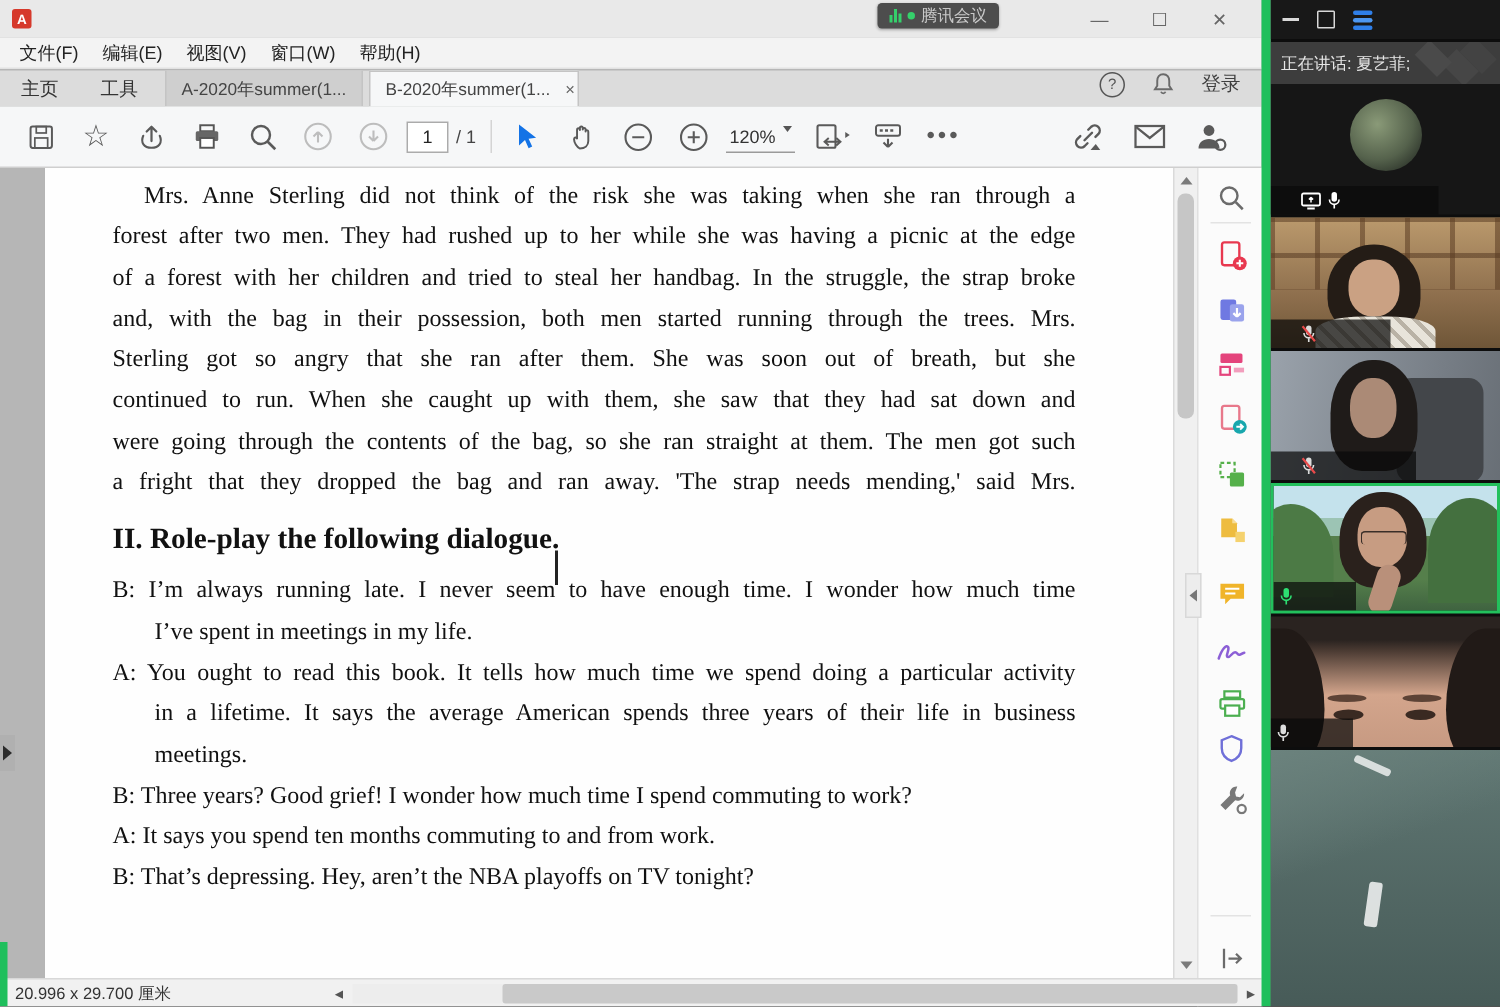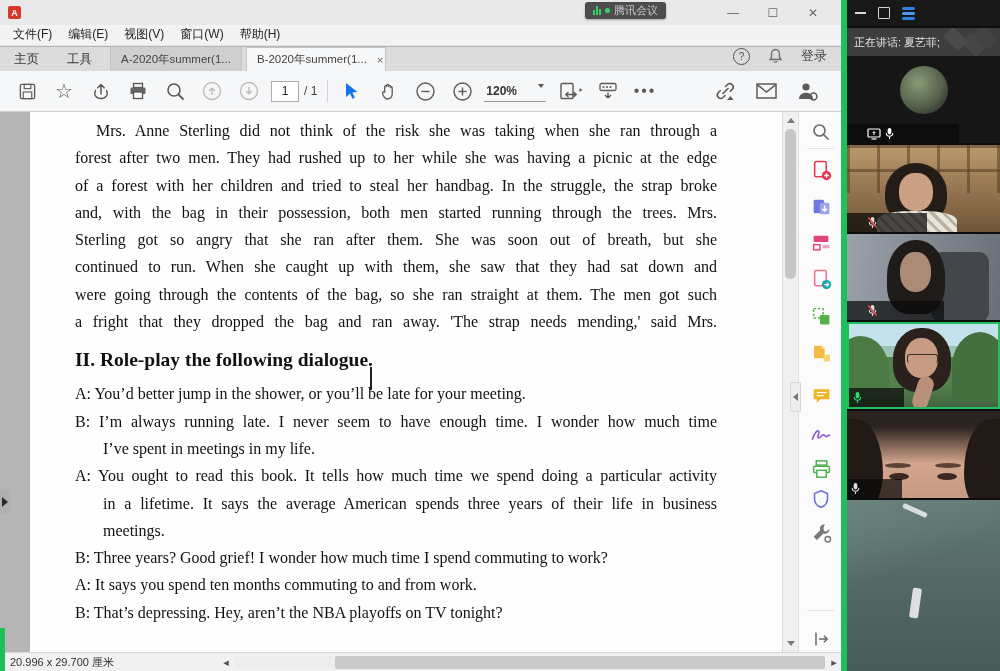--- a/index.html
+++ b/index.html
@@ -15,41 +15,41 @@
   .meet-badge{position:absolute;left:585px;top:2px;height:17px;background:#4d4d4d;border-radius:3px;
               display:flex;align-items:center;gap:4px;padding:0 8px;box-shadow:0 1px 2px rgba(0,0,0,.3);}
   .eq{display:flex;align-items:flex-end;gap:1px;height:9px;}
   .eq i{width:2px;background:#35d06b;display:block;}
   .eq i:nth-child(1){height:5px}.eq i:nth-child(2){height:9px}.eq i:nth-child(3){height:6px}
   .meet-dot{width:5px;height:5px;border-radius:50%;background:#35d06b;}
   .meet-badge span{font-size:11px;color:#c9c9c9;}
   .winbtns{position:absolute;right:8px;top:0;height:25px;display:flex;}
   .winbtn{width:40px;height:25px;display:flex;align-items:center;justify-content:center;color:#666;font-size:12px;}
   .menubar{position:absolute;left:0;top:25px;width:100%;height:21px;background:#f3f3f3;display:flex;
-           align-items:flex-end;padding:0 6px;gap:2px;box-sizing:border-box;border-bottom:1px solid #e2e2e2;}
+           align-items:center;padding:0 6px;gap:2px;box-sizing:border-box;border-bottom:1px solid #e2e2e2;}
   .menuitem{font-size:12px;color:#222;padding:2px 7px;}
   .tabbar{position:absolute;left:0;top:47px;width:100%;height:24px;background:#dcdcdc;display:flex;align-items:flex-start;}
   .navtab{font-size:12.5px;color:#333;padding:4px 14px 5px;}
   .doctab{height:24px;display:flex;align-items:center;font-size:11.5px;color:#444;padding:0 10px;
           box-sizing:border-box;border-left:1px solid #c4c4c4;border-right:1px solid #c4c4c4;
           background:#cfcfcf;max-width:140px;white-space:nowrap;margin-left:4px;}
   .doctab.active{background:#f6f7f8;border-top:1px solid #c4c4c4;}
   .doctab .x{margin-left:10px;color:#666;font-size:11px;}
   .tabbar-right{margin-left:auto;display:flex;align-items:center;gap:18px;padding-right:14px;}
   .help-circ{width:15px;height:15px;border:1.3px solid #555;border-radius:50%;color:#555;font-size:10px;
              display:flex;align-items:center;justify-content:center;}
   .signin{font-size:13px;color:#3f3f3f;}
   .toolbar{position:absolute;left:0;top:71px;width:100%;height:41px;background:#f6f7f8;border-bottom:1px solid #cfcfcf;
            display:flex;align-items:center;padding:0 12px;gap:0;box-sizing:border-box;}
   .tbtn{height:30px;min-width:30px;display:flex;align-items:center;justify-content:center;margin-right:7px;}
   .tsep{width:1px;height:22px;background:#d4d4d4;margin:0 8px 0 4px;}
   .pagebox{width:26px;height:19px;background:#fff;border:1px solid #ababab;font-size:12px;color:#222;
            text-align:center;font-family:"Liberation Sans",sans-serif;padding:0;margin-right:5px;}
   .pagetotal{font-size:12px;color:#444;margin-right:6px;white-space:nowrap;}
-  .zoomgrp{display:flex;border-bottom:1px solid #9a9a9a;padding:3px 2px;margin-right:10px;gap:21px;font-weight:bold;}
+  .zoomgrp{display:flex;border-bottom:1px solid #9a9a9a;padding:3px 2px;margin-right:10px;gap:5px;}
   .zoomval{font-size:12px;color:#333;}
   .caret-dn{width:0;height:0;border-left:3.5px solid transparent;border-right:3.5px solid transparent;border-top:4px solid #555;}
   .tb-right{margin-left:auto;display:flex;align-items:center;gap:4px;}
   .star-glyph{font-size:20px;color:#5a5a5a;line-height:1;}
   .dots{font-size:16px;color:#5a5a5a;letter-spacing:2px;}
   
   .docarea{position:absolute;left:0;top:112px;width:798px;height:559px;background:#b6b6b6;overflow:hidden;}
   .page{position:absolute;left:30px;top:0;width:753px;height:540px;background:#fefefe;
         box-shadow:1px 0 2px rgba(0,0,0,.25);overflow:hidden;
         font-family:"Liberation Serif",serif;color:#111;}
@@ -312,21 +312,20 @@
         <div style="height:5px"></div>
         <div class="pline j indent">Mrs. Anne Sterling did not think of the risk she was taking when she ran through a</div>
         <div class="pline j">forest after two men. They had rushed up to her while she was having a picnic at the edge</div>
         <div class="pline j">of a forest with her children and tried to steal her handbag. In the struggle, the strap broke</div>
         <div class="pline j">and, with the bag in their possession, both men started running through the trees. Mrs.</div>
         <div class="pline j">Sterling got so angry that she ran after them. She was soon out of breath, but she</div>
         <div class="pline j">continued to run. When she caught up with them, she saw that they had sat down and</div>
         <div class="pline j">were going through the contents of the bag, so she ran straight at them. The men got such</div>
         <div class="pline j">a fright that they dropped the bag and ran away. 'The strap needs mending,' said Mrs.</div>
         <div class="dheading">II. Role-play the following dialogue.</div>
-        <div class="pline">A: You’d better jump in the shower, or you’ll be late for your meeting.</div>
         <div class="pline j">B: I’m always running late. I never seem to have enough time. I wonder how much time</div>
         <div class="pline cont">I’ve spent in meetings in my life.</div>
         <div class="pline j">A: You ought to read this book. It tells how much time we spend doing a particular activity</div>
         <div class="pline j cont">in a lifetime. It says the average American spends three years of their life in business</div>
         <div class="pline cont">meetings.</div>
         <div class="pline">B: Three years? Good grief! I wonder how much time I spend commuting to work?</div>
         <div class="pline">A: It says you spend ten months commuting to and from work.</div>
         <div class="pline">B: That’s depressing. Hey, aren’t the NBA playoffs on TV tonight?</div>
 
         <div class="text-caret"></div>

